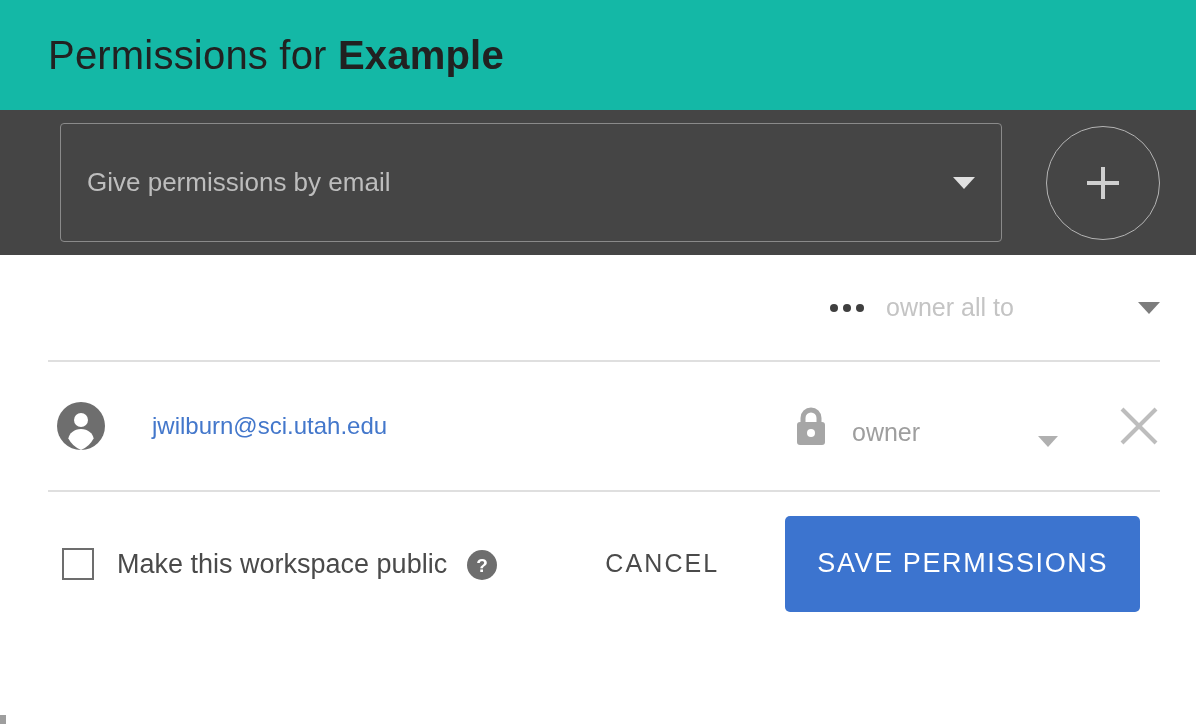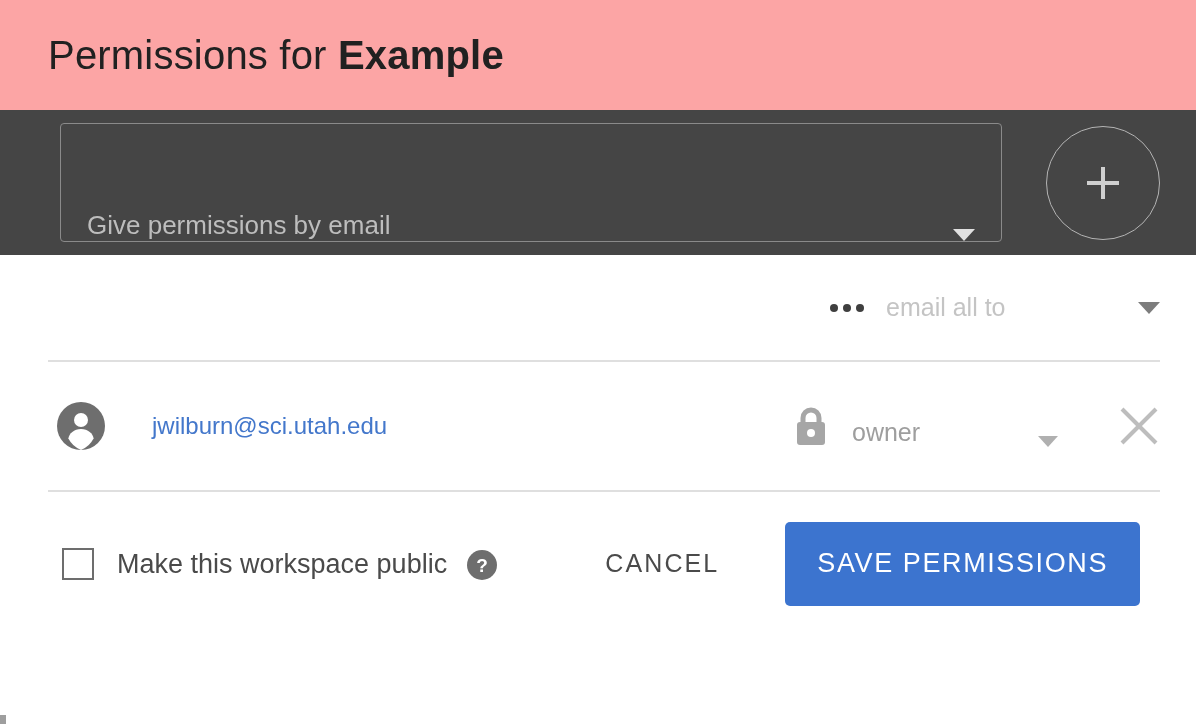--- a/index.html
+++ b/index.html
@@ -17,21 +17,21 @@
     -webkit-font-smoothing: antialiased;
   }
 
   
   .title-bar {
     height: 110px;
     display: flex;
     align-items: center;
     padding-left: 48px;
     box-sizing: border-box;
-    background: #fca5a5;
+    background: #14b8a6;
   }
   .title {
     font-size: 40px;
     color: #212121;
     font-weight: 400;
     letter-spacing: 0.2px;
     white-space: nowrap;
   }
   .title .strong {
     font-weight: 700;
@@ -45,21 +45,21 @@
     align-items: center;
     padding: 0 36px 0 60px;
     box-sizing: border-box;
   }
   .email-field {
     flex: 1;
     height: 119px;
     border: 1px solid #8a8a8a;
     border-radius: 4px;
     display: flex;
-    align-items: flex-end;
+    align-items: center;
     padding: 0 26px 0 26px;
     box-sizing: border-box;
     position: relative;
     cursor: text;
     background: transparent;
   }
   .email-field-text {
     font-size: 26px;
     color: #bdbdbd;
     flex: 1;
@@ -268,21 +268,21 @@
   }
   .save-btn {
     background: #3c74cf;
     color: #ffffff;
     font-size: 27px;
     letter-spacing: 1.6px;
     border: none;
     border-radius: 5px;
     font-family: inherit;
     padding: 0 32px;
-    height: 84px;
+    height: 96px;
     margin-left: 52px;
     cursor: pointer;
     white-space: nowrap;
   }
 
   .bottom-nub {
     position: absolute;
     left: 0;
     bottom: 0;
     width: 6px;
@@ -316,21 +316,21 @@
 <div class="content">
 
   <div class="set-perms-row">
 
     <div class="set-perms-right">
       <span class="dots">
         <i></i>
         <i></i>
         <i></i>
       </span>
-      <span class="change-all-text">email all to</span>
+      <span class="change-all-text">owner all to</span>
       <span class="caret-grey"></span>
     </div>
   </div>
 
   <div class="divider"></div>
 
   <div class="user-row">
 
     <svg class="avatar" viewBox="0 0 48 48">
       <circle cx="24" cy="24" r="24" fill="#6e6e6e"></circle>

